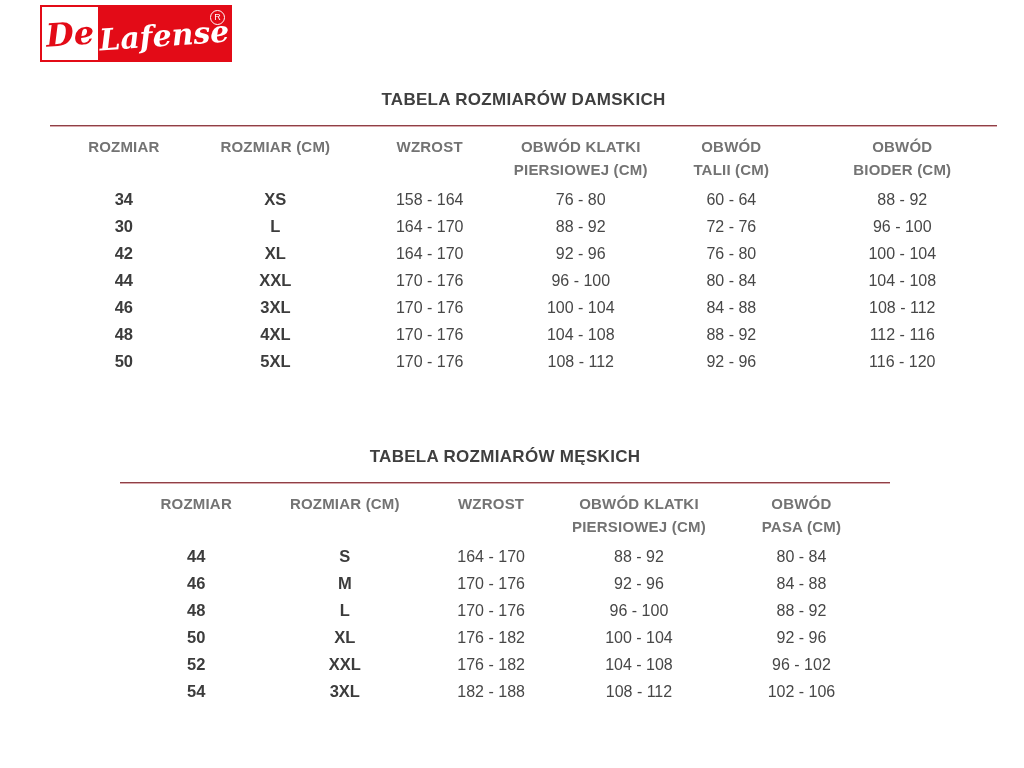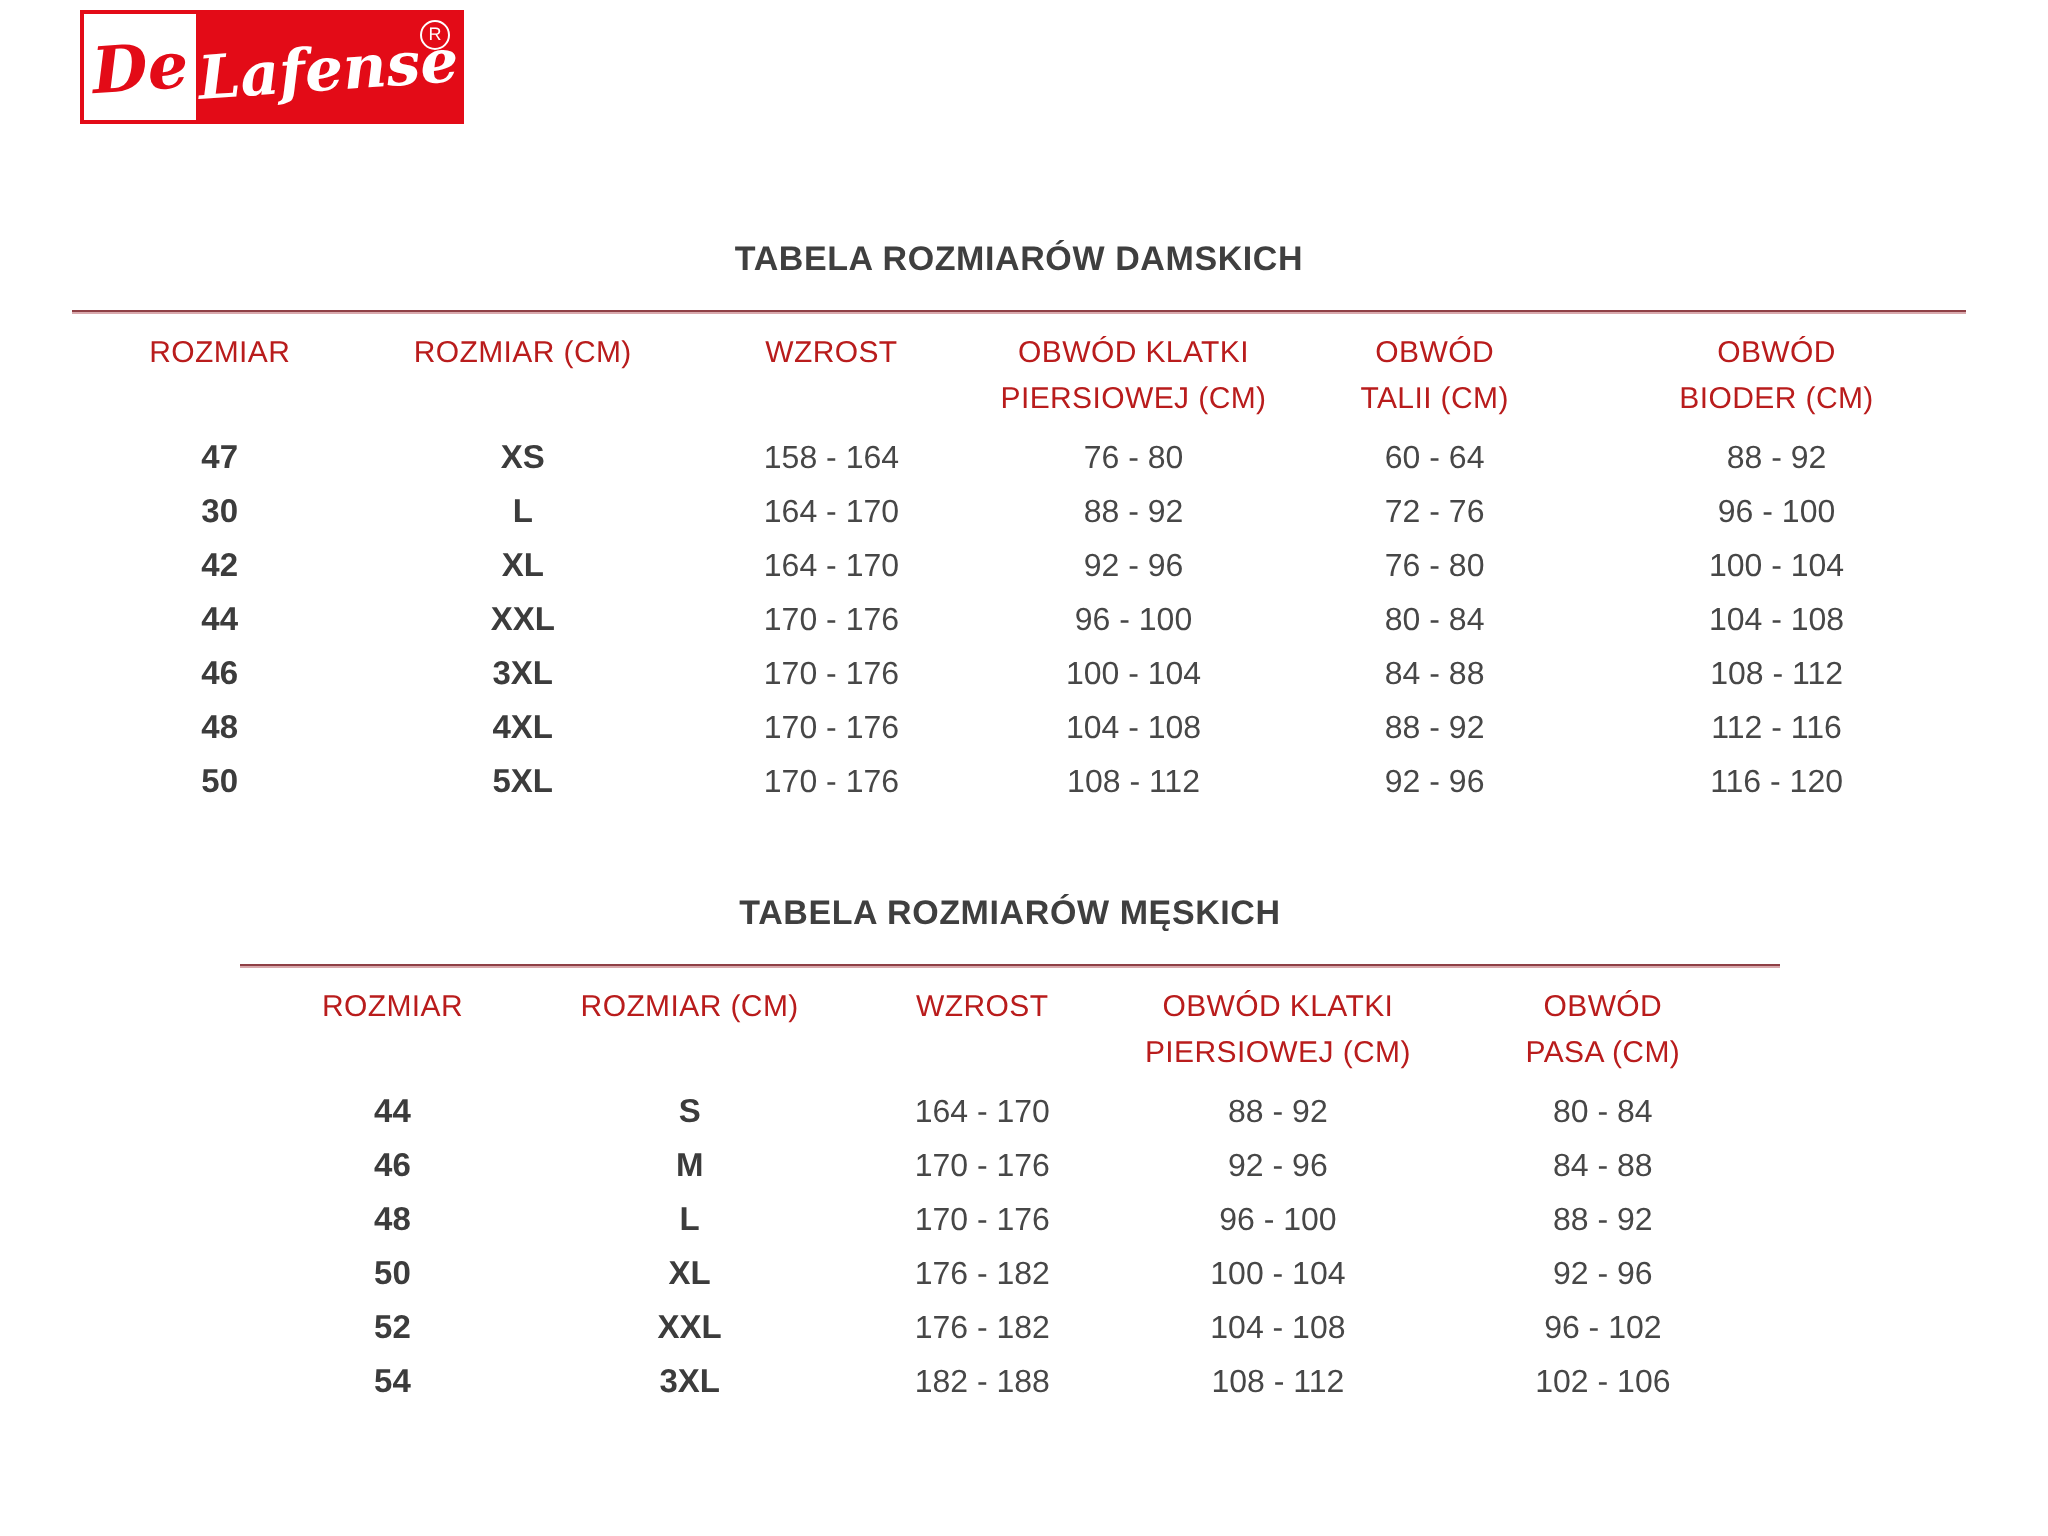--- a/index.html
+++ b/index.html
@@ -54,44 +54,44 @@
     position: absolute; top: 3px; right: 5px;
     width: 15px; height: 15px;
     border: 1.5px solid #ffffff; border-radius: 50%;
     color: #ffffff; font-size: 9px; line-height: 13px;
     text-align: center;
     font-family: "Liberation Sans", sans-serif;
     font-style: normal;
   }
 
   
-  .section-women { position: absolute; left: 36px; top: 90px; width: 947px; margin-top: 30px; }
+  .section-women { position: absolute; left: 50px; top: 90px; width: 947px; }
   .section-men   { position: absolute; left: 120px; top: 447px; width: 770px; }
 
   .tbl-title {
     margin: 0 0 15px 0;
     text-align: center;
     font-size: 17px; font-weight: 700;
     letter-spacing: 0.3px;
     color: #3f3f3f;
   }
   .divider {
     height: 2px;
     background: var(--divider);
     border-bottom: 1px solid var(--divider-halo);
   }
   table {
     width: 100%;
     border-collapse: collapse;
     table-layout: fixed;
   }
   th {
-    font-weight: 400;
+    font-weight: 700;
     font-size: 15px;
-    color: #b91c1c;
+    color: #737373;
     text-align: center;
     vertical-align: top;
     white-space: pre-line;
     line-height: 23px;
     padding: 8px 0 5px 0;
     letter-spacing: 0.2px;
   }
   td {
     text-align: center;
     font-size: 16px;
@@ -139,21 +139,21 @@
         <th>OBWÓD KLATKI
 PIERSIOWEJ (CM)</th>
         <th>OBWÓD
 TALII (CM)</th>
         <th>OBWÓD
 BIODER (CM)</th>
       </tr>
     </thead>
     <tbody>
         <tr>
-          <td>47</td>
+          <td>34</td>
           <td>XS</td>
           <td>158 - 164</td>
           <td>76 - 80</td>
           <td>60 - 64</td>
           <td>88 - 92</td>
         </tr>
         <tr>
           <td>30</td>
           <td>L</td>
           <td>164 - 170</td>

